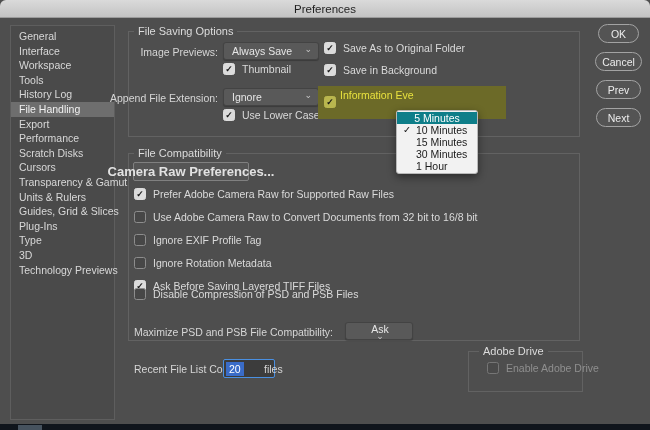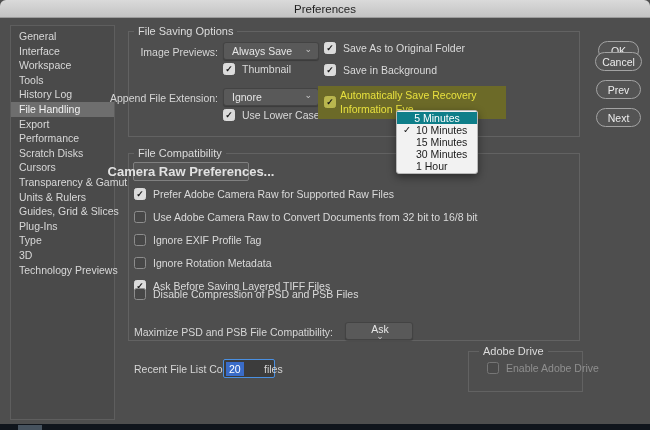--- a/index.html
+++ b/index.html
@@ -139,21 +139,20 @@
         <span>✓</span>
       </span>
     <span class="txt">Save in Background</span>
   </div>
 
   <div class="hl"></div>
   <span class="cb on olive hl-cb">
       <span>✓</span>
     </span>
   <div class="hl-txt">
-    <div>Automatically Save Recovery</div>
     <div>Information Eve</div>
   </div>
 
   <div class="menu">
     <div class="menu-item hilite">5 Minutes</div>
     <div class="menu-item">
       <span class="mcheck">✓</span>
       <span>10 Minutes</span>
     </div>
     <div class="menu-item"><span>15 Minutes</span></div>
@@ -207,21 +206,21 @@
   </div>
   <div class="lbl" style="left:264px; top:363px;">files</div>
 
   <div class="grp" style="left:468px; top:351px; width:115px; height:41px;"></div>
   <div class="grp-label" style="left:479px; top:345px;">Adobe Drive</div>
   <div class="row" style="left:487px; top:362px;">
     <span class="cb disabled"></span>
     <span class="txt dim">Enable Adobe Drive</span>
   </div>
 
-  <div class="btn" style="left:598px; top:24px; width:41px;margin-top:17px;">OK</div>
+  <div class="btn" style="left:598px; top:24px; width:41px;">OK</div>
   <div class="btn" style="left:595px; top:52px; width:47px;">Cancel</div>
   <div class="btn" style="left:596px; top:80px; width:45px;">Prev</div>
   <div class="btn" style="left:596px; top:108px; width:45px;">Next</div>
 
   <div class="desktop-strip"></div>
   <div class="desktop-patch"></div>
 
 </div>
 
 </body></html>

